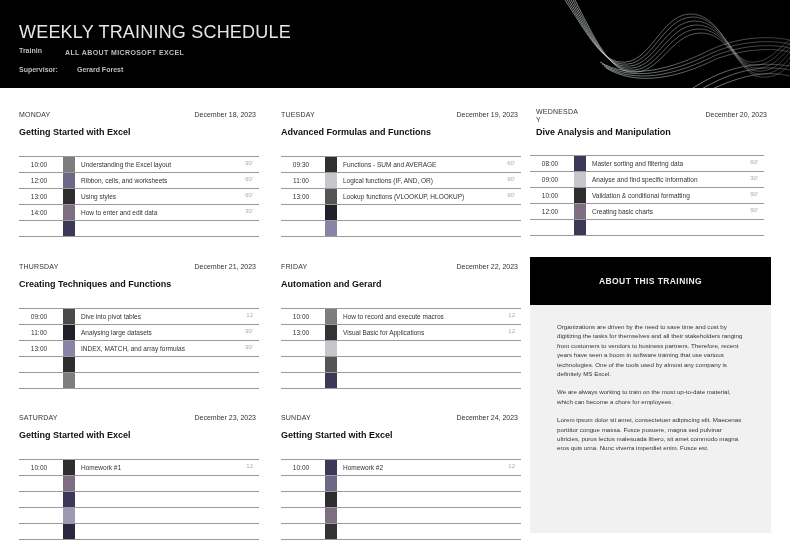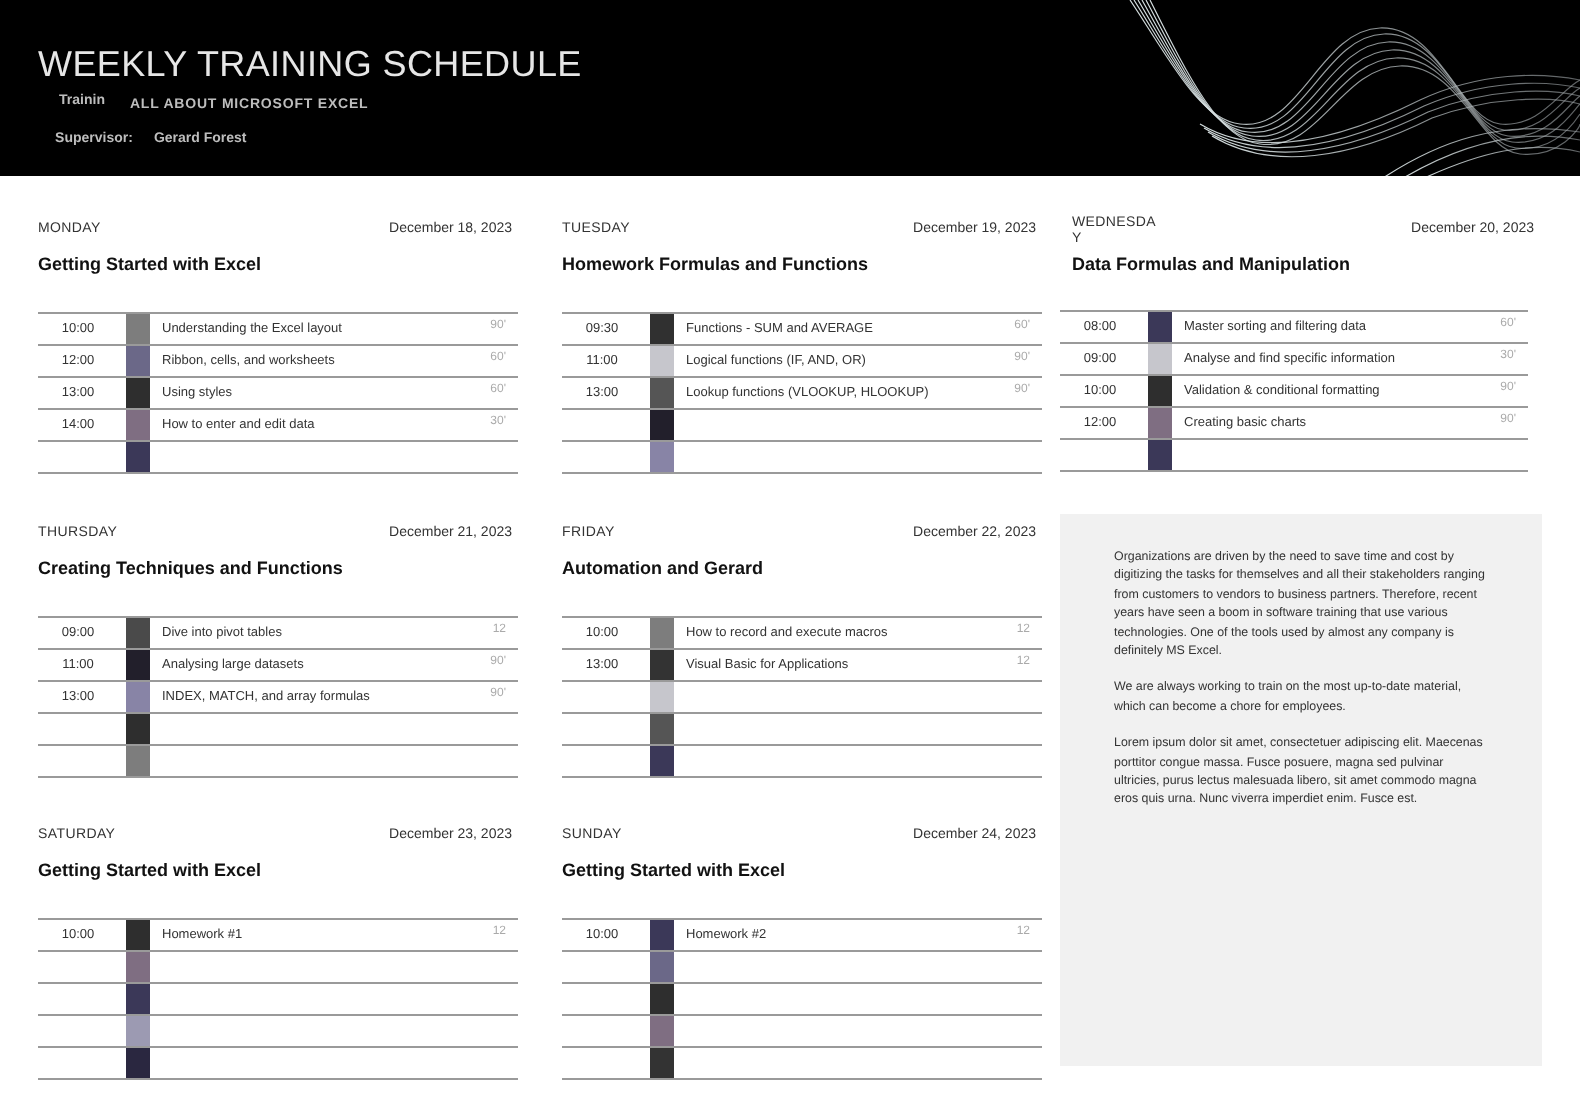--- a/index.html
+++ b/index.html
@@ -1,20 +1,20 @@
 <!DOCTYPE html>
 <html><head>
 <meta charset="utf-8">
 <style>
   * { box-sizing: border-box; margin: 0; padding: 0; }
   html, body { width: 790px; height: 558px; background: #ffffff; overflow: hidden; }
   body { font-family: "Liberation Sans", "DejaVu Sans", sans-serif; color: #222; position: relative; }
 
   
-  .header { position: absolute; left: 0; top: 0; width: 790px; height: 88px; background: #000; overflow: hidden; text-align: center; }
+  .header { position: absolute; left: 0; top: 0; width: 790px; height: 88px; background: #000; overflow: hidden; }
   .header .title { position: absolute; left: 19px; top: 22px; font-size: 18px; color: #e6e6e6; letter-spacing: 0.2px; font-weight: normal; }
   .header .meta-row { position: absolute; left: 19px; font-size: 7px; color: #bdbdbd; font-weight: bold; }
   .header .meta-row .lbl { display: inline-block; width: 44px; }
   .header .meta-row.r1 { top: 47px; }
   .header .meta-row.r1 .val { letter-spacing: 0.4px; position: relative; top: 2px; }
   .header .meta-row.r2 { top: 66px; }
   .header .meta-row.r2 .lbl { width: 56px; }
   .header .wave { position: absolute; left: 540px; top: 0; width: 250px; height: 90px; }
 
   
@@ -108,21 +108,21 @@
         <span class="swatch" style="background: rgb(59, 56, 88);"></span>
         <span class="session"></span>
         <span class="dur"></span>
       </div>
     </div>
 </div>
 
 <div class="day" style="left:281px; top:111px;">
   <div class="dayname">TUESDAY</div>
   <div class="date">December 19, 2023</div>
-  <div class="topic">Homework Formulas and Functions</div>
+  <div class="topic">Advanced Formulas and Functions</div>
   <div class="sched">
       <div class="row">
         <span class="time">09:30</span>
         <span class="swatch" style="background: rgb(48, 48, 48);"></span>
         <span class="session">Functions - SUM and AVERAGE</span>
         <span class="dur">60'</span>
       </div>
       <div class="row">
         <span class="time">11:00</span>
         <span class="swatch" style="background: rgb(198, 198, 204);"></span>
@@ -147,21 +147,21 @@
         <span class="session"></span>
         <span class="dur"></span>
       </div>
     </div>
 </div>
 
 <div class="day" style="left:536px; top:108px; width:234px;">
   <div class="dayname" style="white-space:pre-line; line-height:8px;">WEDNESDA
 Y</div>
   <div class="date" style="top:3px;">December 20, 2023</div>
-  <div class="topic" style="top:19px;">Data Formulas and Manipulation</div>
+  <div class="topic" style="top:19px;">Dive Analysis and Manipulation</div>
   <div class="sched" style="top:47px; width:234px; left:-6px;">
       <div class="row">
         <span class="time">08:00</span>
         <span class="swatch" style="background: rgb(59, 56, 88);"></span>
         <span class="session">Master sorting and filtering data</span>
         <span class="dur">60'</span>
       </div>
       <div class="row">
         <span class="time">09:00</span>
         <span class="swatch" style="background: rgb(198, 198, 204);"></span>
@@ -335,18 +335,21 @@
       <div class="row">
         <span class="time"></span>
         <span class="swatch" style="background: rgb(51, 51, 51);"></span>
         <span class="session"></span>
         <span class="dur"></span>
       </div>
     </div>
 </div>
 
 <div class="about">
+  <div class="about-head">
+    <span>ABOUT THIS TRAINING</span>
+  </div>
   <div class="about-body">
     <p>Organizations are driven by the need to save time and cost by digitizing the tasks for themselves and all their stakeholders ranging from customers to vendors to business partners. Therefore, recent years have seen a boom in software training that use various technologies. One of the tools used by almost any company is definitely MS Excel.</p>
     <p>We are always working to train on the most up-to-date material, which can become a chore for employees.</p>
     <p>Lorem ipsum dolor sit amet, consectetuer adipiscing elit. Maecenas porttitor congue massa. Fusce posuere, magna sed pulvinar ultricies, purus lectus malesuada libero, sit amet commodo magna eros quis urna. Nunc viverra imperdiet enim. Fusce est.</p>
   </div>
 </div>
 
 </body></html>

